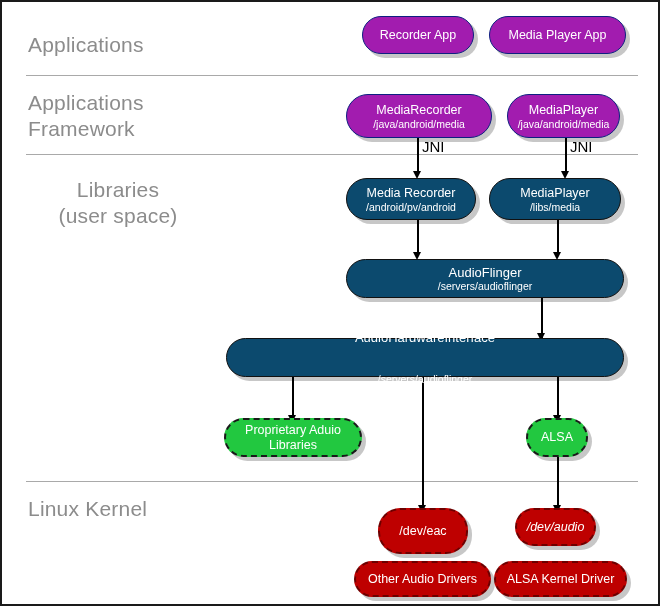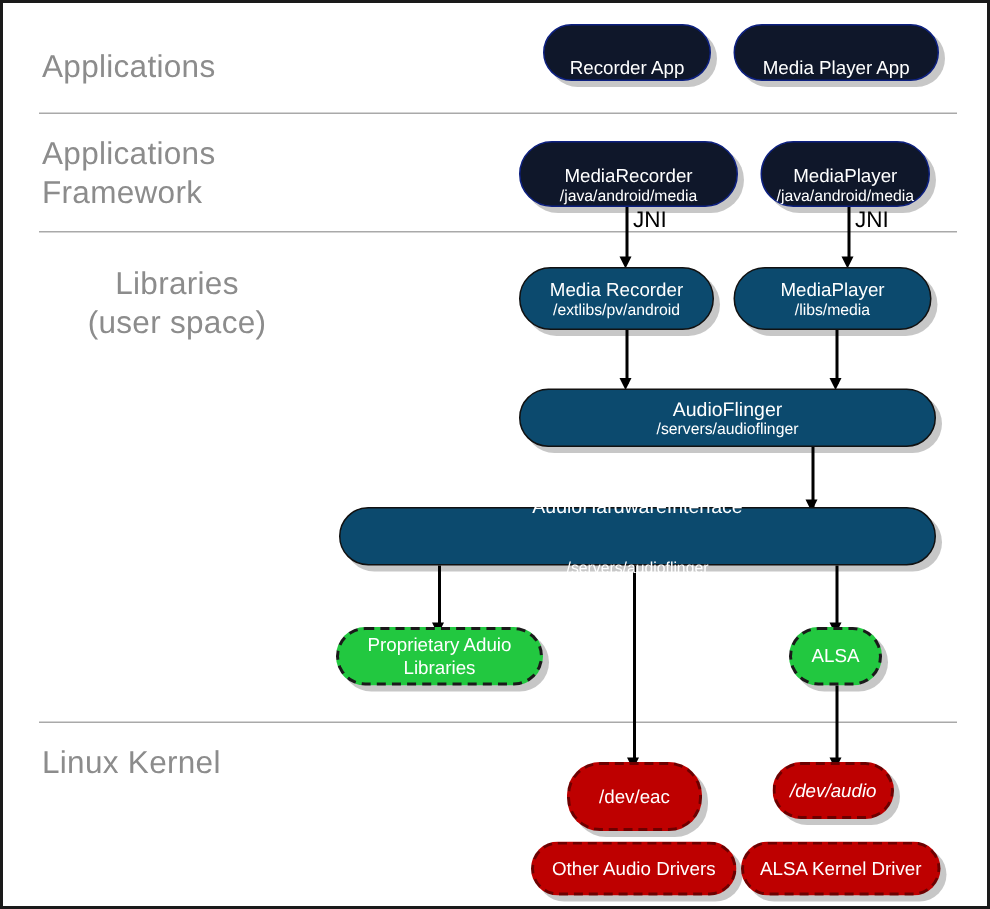--- a/index.html
+++ b/index.html
@@ -60,23 +60,22 @@
   }
   .node .title.big { font-size: 13px; }
   .node .sub {
     font-size: 10.5px;
     line-height: 12px;
     white-space: nowrap;
   }
   .node .title.two-line { white-space: pre-line; line-height: 15px; }
 
   .node.blue {
-    background: #0f172a;
+    background: #a21caf;
     border: 1px solid #0d2080;
-    justify-content: flex-end;
   }
   .node.green {
     background: #0c4a6e;
     border: 1px solid #111111;
   }
   .node.green-dashed {
     background: #22c840;
     border: 2px dashed #1a1a1a;
   }
   .node.red-dashed {
@@ -166,21 +165,21 @@
     <div class="sub">/java/android/media</div>
   </div>
 
   <div class="node blue" style="left:505px; top:92px; width:113px; height:44px;">
     <div class="title">MediaPlayer</div>
     <div class="sub">/java/android/media</div>
   </div>
 
   <div class="node green" style="left:344px; top:176px; width:130px; height:42px;">
     <div class="title">Media Recorder</div>
-    <div class="sub">/extlibs/pv/android</div>
+    <div class="sub">/android/pv/android</div>
   </div>
 
   <div class="node green" style="left:487px; top:176px; width:132px; height:42px;">
     <div class="title">MediaPlayer</div>
     <div class="sub">/libs/media</div>
   </div>
 
   <div class="node green" style="left:344px; top:257px; width:278px; height:39px;">
     <div class="title big">AudioFlinger</div>
     <div class="sub">/servers/audioflinger</div>

